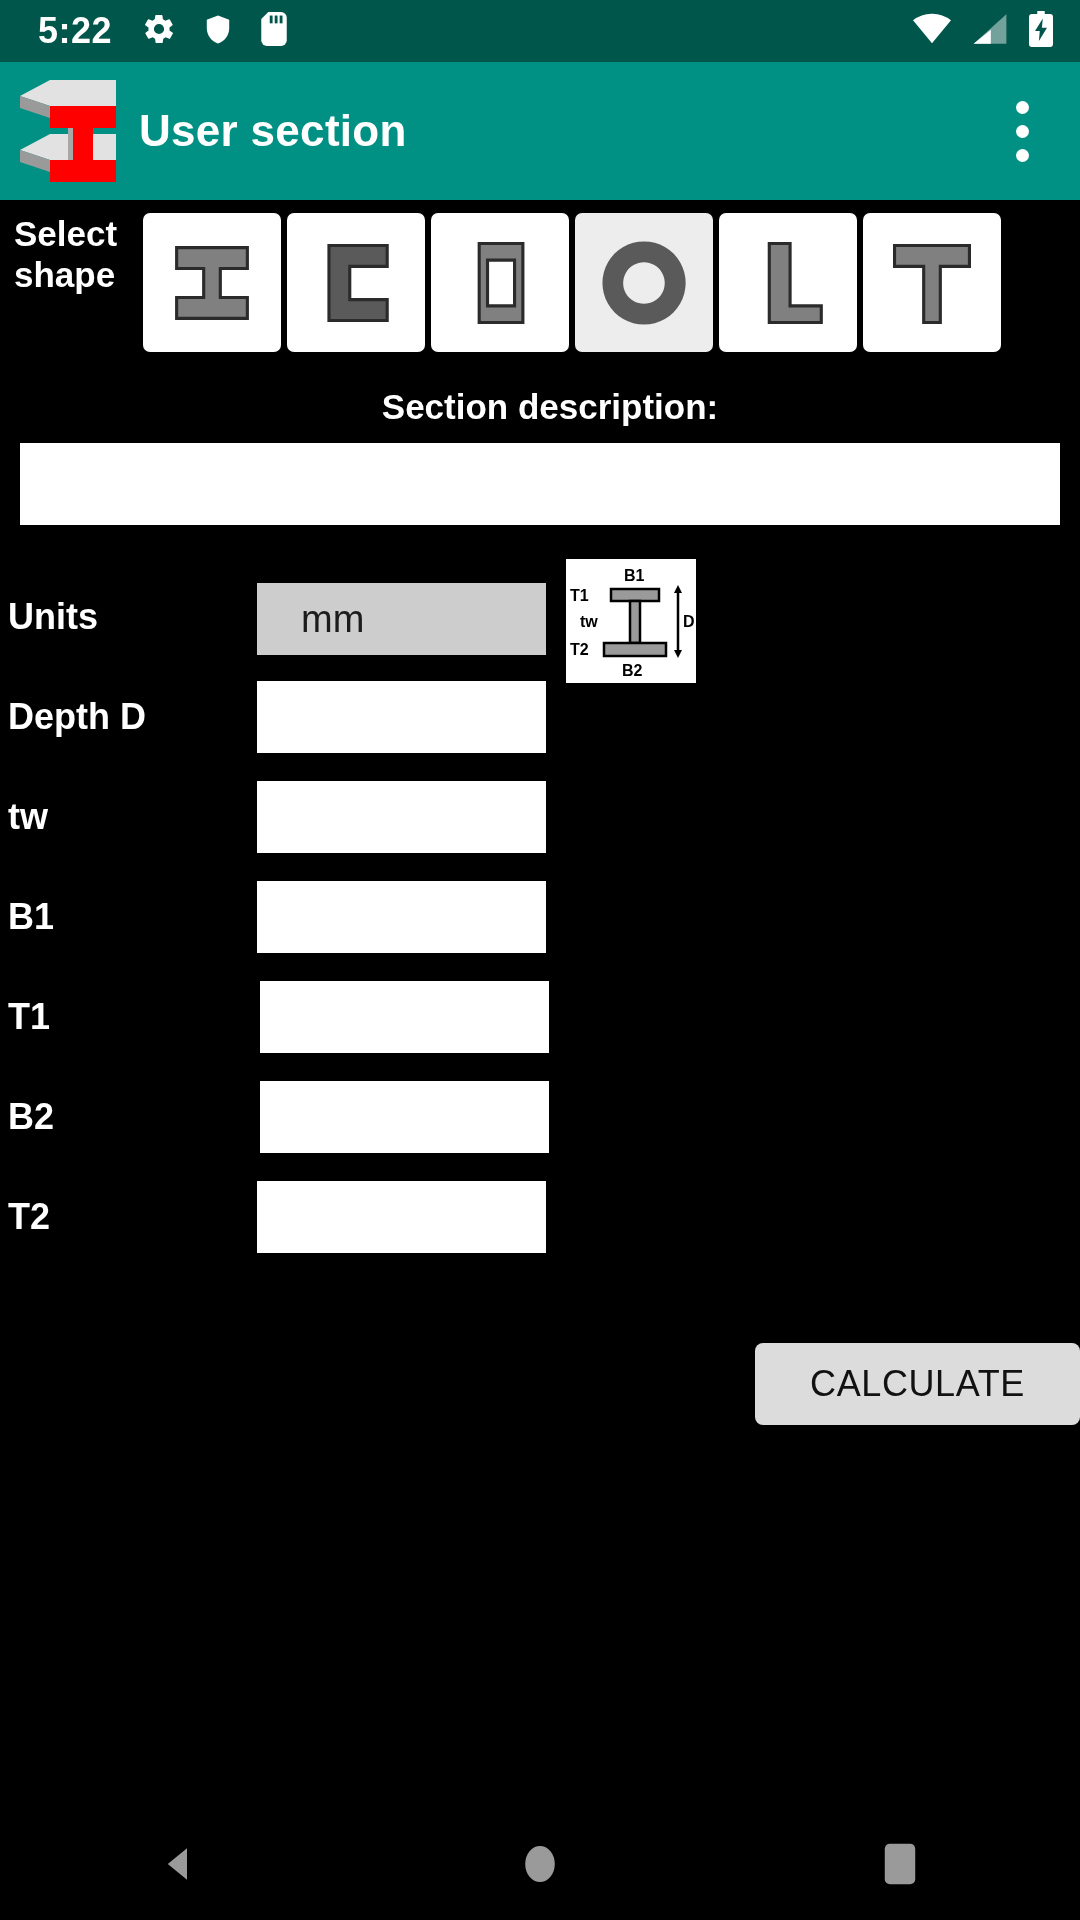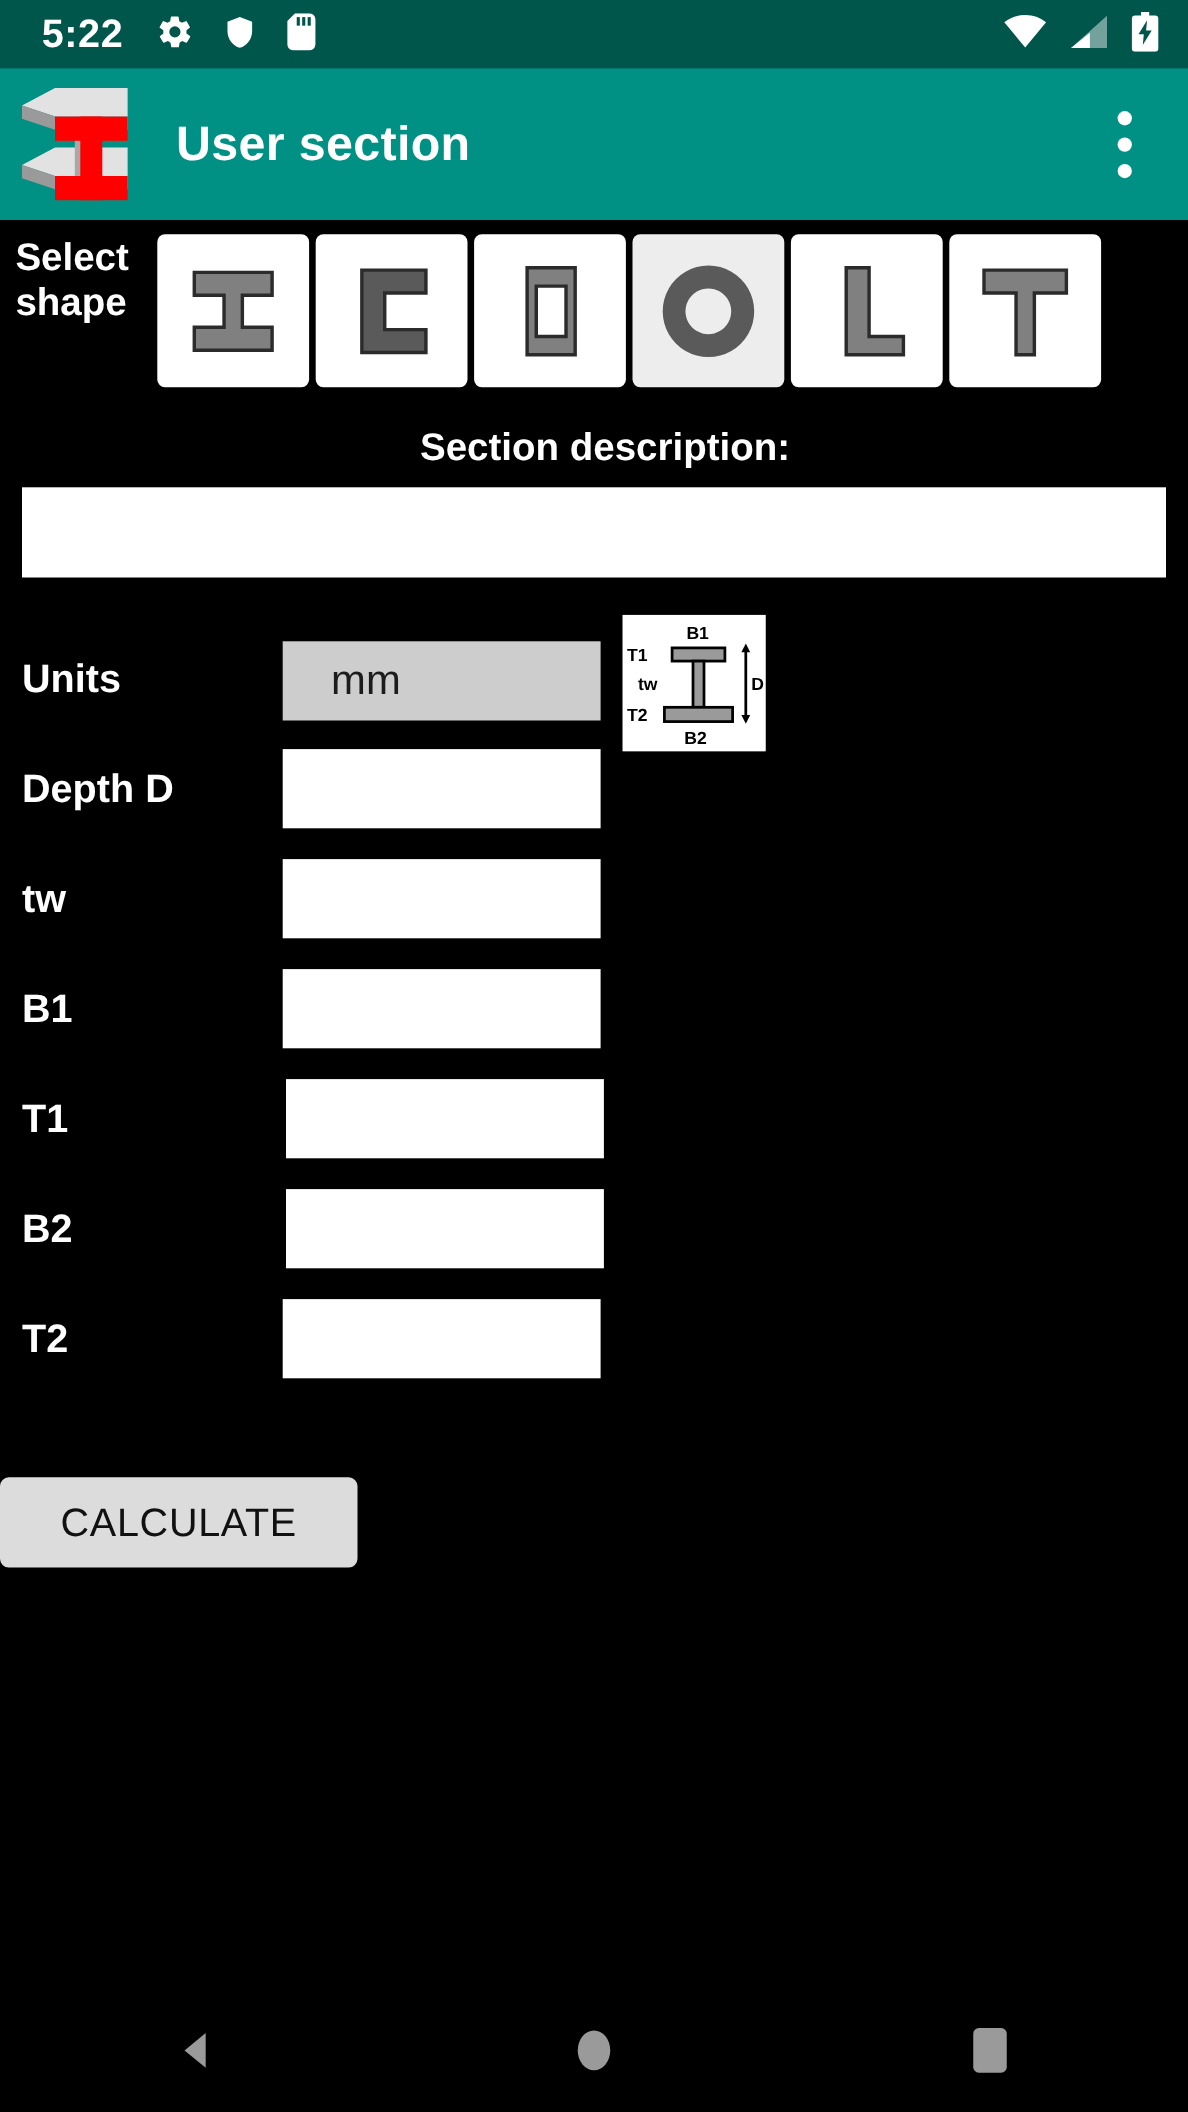--- a/index.html
+++ b/index.html
@@ -27,21 +27,21 @@
   
   .appbar {
     height:138px; background:#009184;
     display:flex; align-items:center;
     padding:0 30px 0 12px;
     position:relative;
   }
   .logo { width:108px; height:118px; flex:0 0 auto; position:relative; }
   .appbar-title {
     color:#fff; font-size:44px; font-weight:700;
-    margin-left:40px; letter-spacing:.3px;
+    margin-left:19px; letter-spacing:.3px;
     white-space:nowrap;
   }
   .appbar-spacer { flex:1 1 auto; }
   .overflow { width:56px; height:88px; display:flex; flex-direction:column;
               align-items:center; justify-content:center; gap:11px; cursor:pointer; }
   .overflow i { display:block; width:13px; height:13px; border-radius:50%; background:#fff; }
 
   
   .shape-row {
     display:flex; align-items:flex-start;
@@ -76,21 +76,21 @@
   }
 
   
   .form { margin-top:42px; position:relative; }
   .frow {
     display:flex; align-items:center;
     height:100px; position:relative;
   }
   .frow .flabel {
     color:#fff; font-size:36px; font-weight:700;
-    width:257px; flex:0 0 auto; padding-left:20px;
+    width:257px; flex:0 0 auto; padding-left:8px;
   }
   .fctl { width:289px; height:68px; flex:0 0 auto;border-radius:21px; }
   .spinner {
     background:#cdcdcd; height:72px; width:289px;
     display:flex; align-items:center;
     padding-left:44px; font-size:38px; color:#1c1c1c;
     cursor:pointer;
   }
   .finput {
     background:#fff; height:72px; width:289px;
@@ -101,21 +101,21 @@
   .nudge { margin-left:3px; }
 
   
   .diagram {
     position:absolute; left:566px; top:-8px;
     width:130px; height:124px; background:#fff;
   }
   .diagram svg { display:block; }
 
   
-  .calc-wrap { display:flex; justify-content:flex-start; margin-top:76px; }
+  .calc-wrap { display:flex; justify-content:flex-end; margin-top:76px; }
   .calc-btn {
     background:#dcdcdc; color:#111;
     font-family:"Liberation Sans", sans-serif;
     font-size:36px; letter-spacing:.6px;
     border:0; border-radius:8px;
     width:325px; height:82px; cursor:pointer;
   }
 
   
   .navbar {

